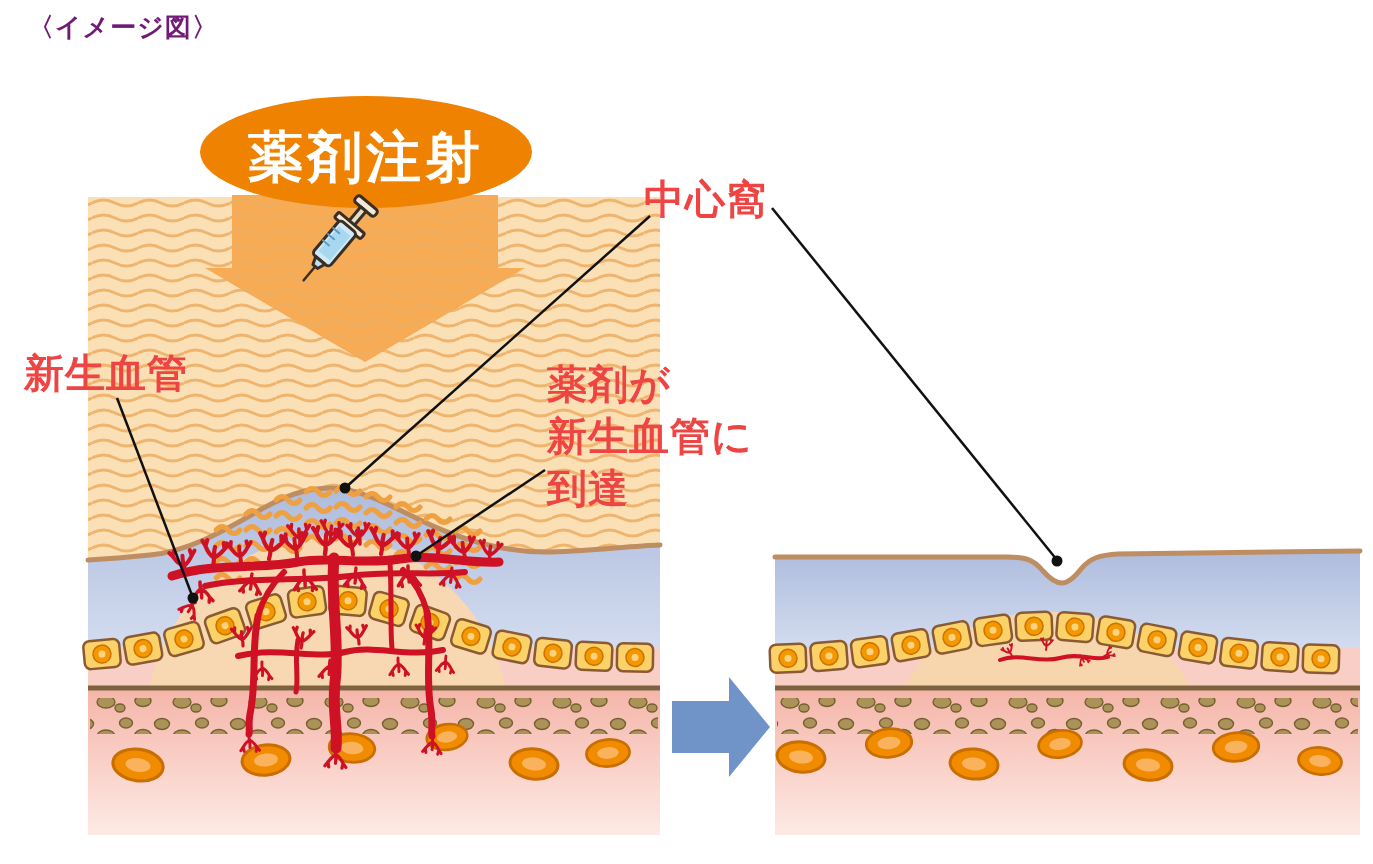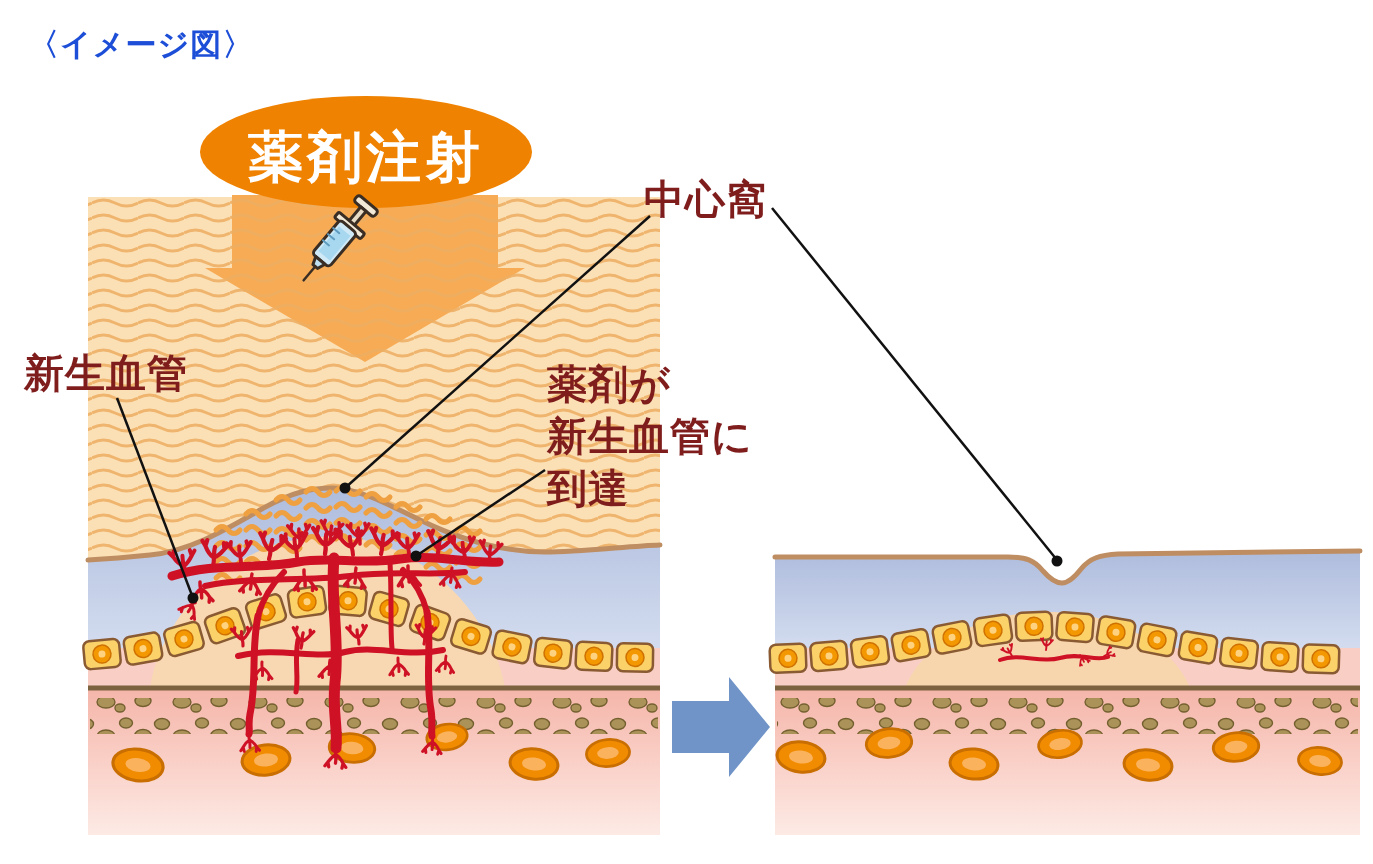--- a/index.html
+++ b/index.html
@@ -1,20 +1,20 @@
 <!DOCTYPE html>
 <html><head>
 <meta charset="utf-8">
 <style>
   *{margin:0;padding:0;box-sizing:border-box}
   body{background:#ffffff;font-family:"Liberation Sans","DejaVu Sans",sans-serif}
   #stage{position:relative;width:1373px;height:864px;background:#fff;overflow:hidden}
   #art{position:absolute;left:0;top:0}
-  .lbl{position:absolute;color:#7f1d1d;font-weight:600;letter-spacing:1px}
-  #title{left:28px;top:24px;font-size:31px;color:#1d4ed8;font-weight:600}
+  .lbl{position:absolute;color:#ef4444;font-weight:600;letter-spacing:1px}
+  #title{left:28px;top:10px;font-size:26px;color:#701a75;font-weight:600}
   #injection-label{position:absolute;left:203px;top:121px;width:326px;text-align:center;
      font-size:55px;font-weight:800;color:#fff;letter-spacing:4px}
   #fovea-label{left:644px;top:172px;font-size:40px}
   #vessels-label{left:24px;top:346px;font-size:40px}
   #reach-label{left:547px;top:358px;font-size:40px;line-height:52px;white-space:pre-line}
 </style>
 </head>
 <body>
 
 <div id="stage">

